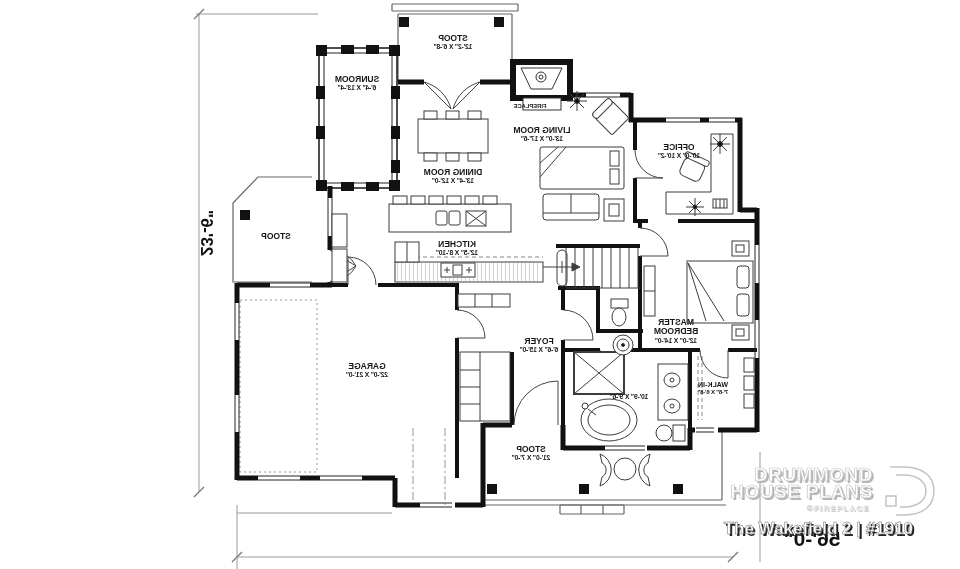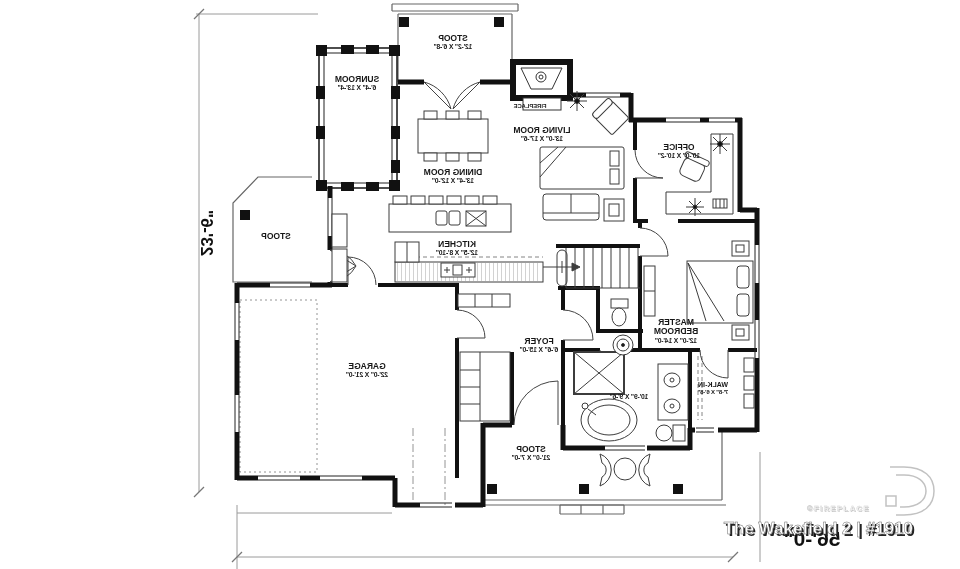--- a/index.html
+++ b/index.html
@@ -317,16 +317,20 @@
   <span class="d">7'-8" X 6'-8"</span>
 </div>
 <div class="rl" style="left:531px;top:453px">
   <span>STOOP</span>
   <span class="d">21'-0" X 7'-0"</span>
 </div>
 
 <div class="dimv">23'-6"</div>
 <div class="dimh">56'-0"</div>
 
+<div class="brand">
+  <span>DRUMMOND</span>
+  <span>HOUSE PLANS</span>
+</div>
 <div class="copyr">©FIREPLACE</div>
 <div class="pname">The Wakefield 2 | #1910</div>
 
 </div>
 
 </body></html>

